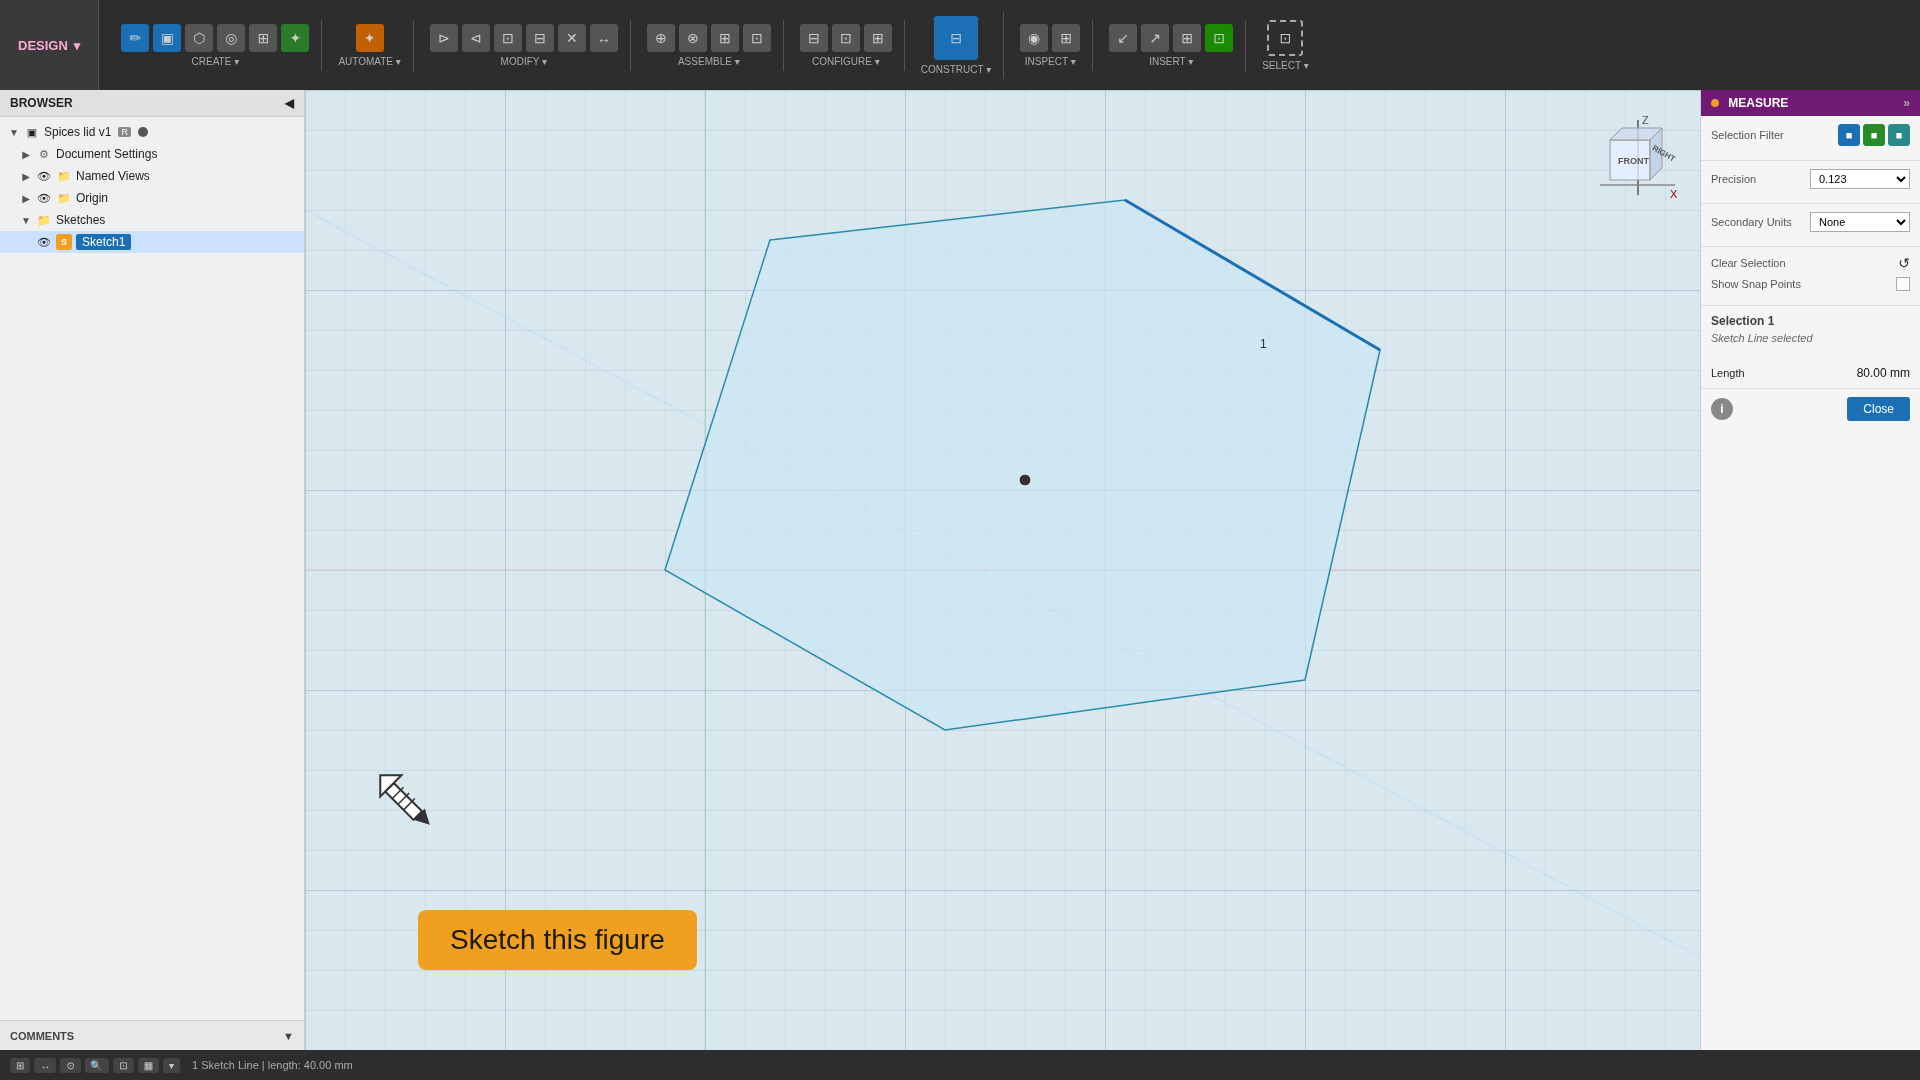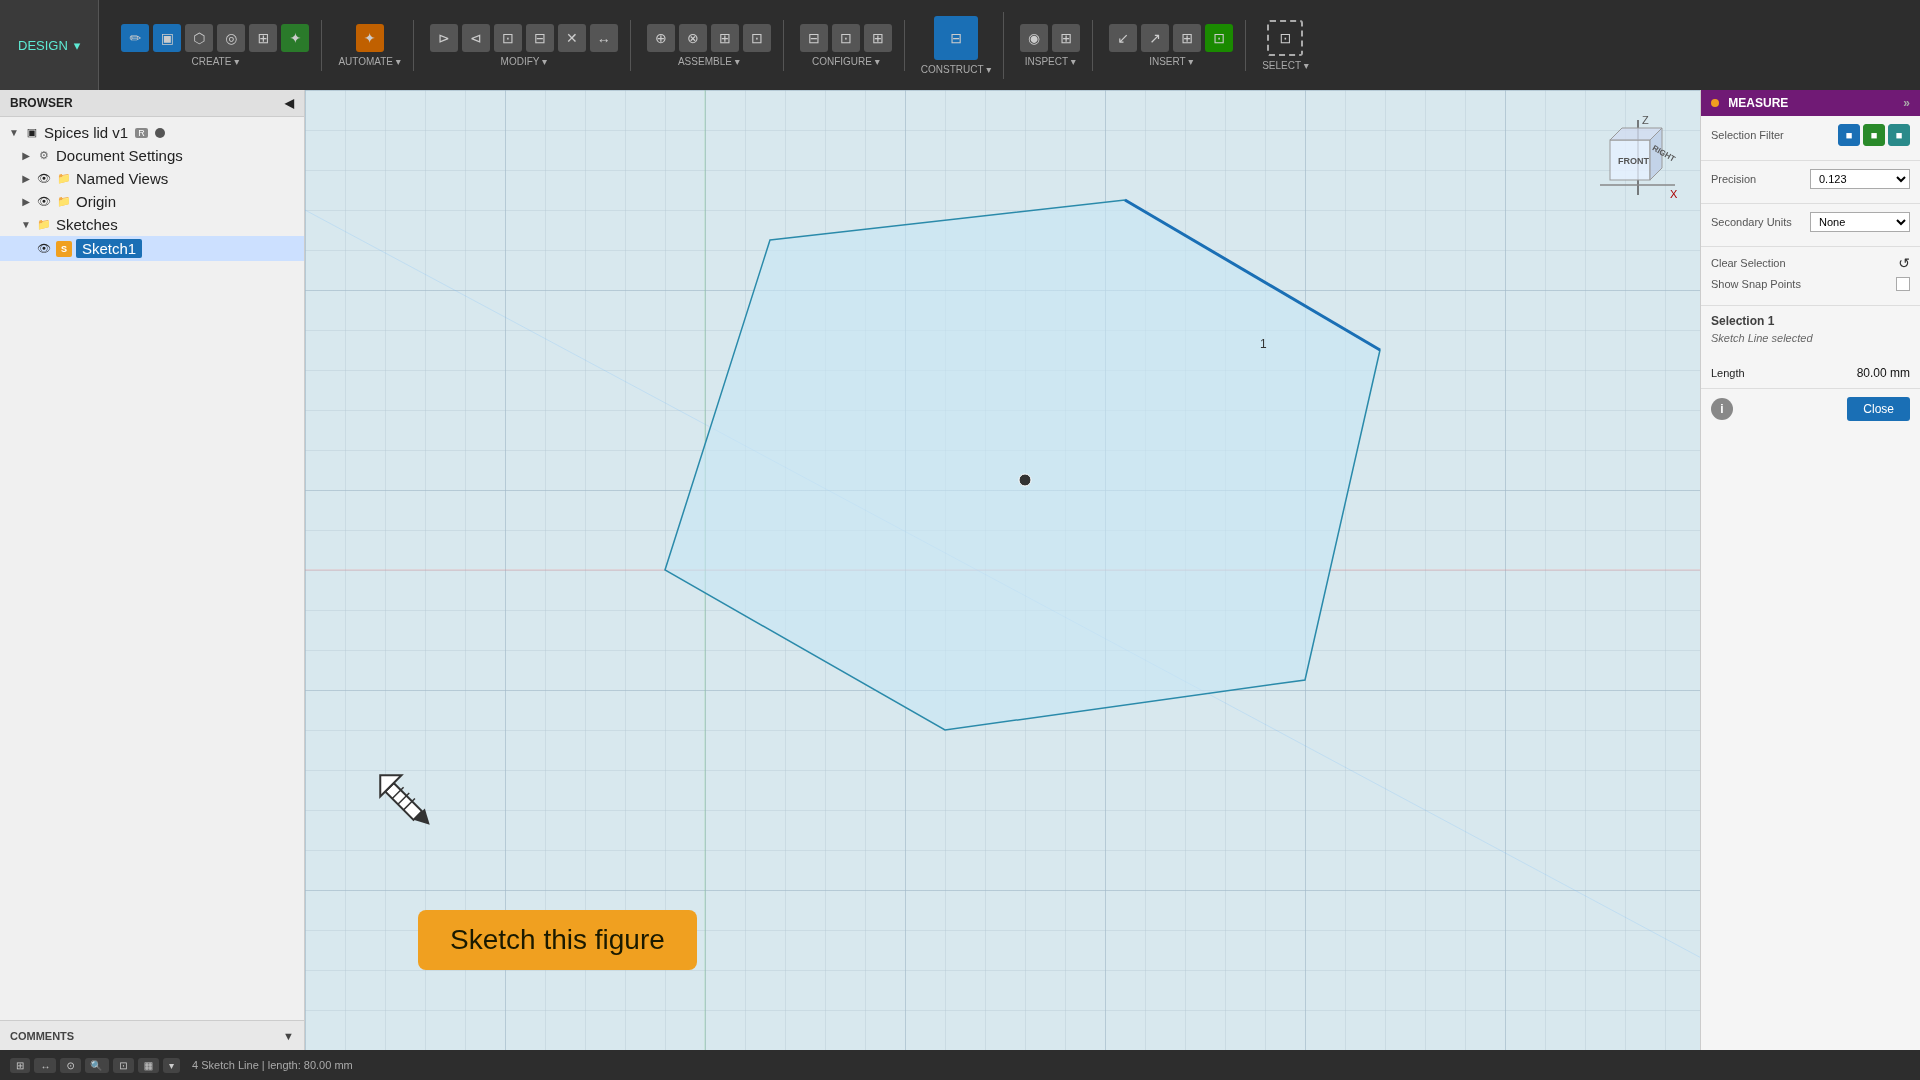--- a/index.html
+++ b/index.html
@@ -4,21 +4,21 @@
   <style>
     * { box-sizing: border-box; margin: 0; padding: 0; }
     body { width: 1920px; height: 1080px; overflow: hidden; background: #e8eef0; font-family: 'Segoe UI', Arial, sans-serif; font-size: 12px; color: #222; }
 
     
     #toolbar {
       position: absolute; top: 0; left: 0; right: 0; height: 90px;
       background: #2d2d2d; display: flex; align-items: stretch;
     }
     .toolbar-design-btn {
-      background: #3a3a3a; color: #5eead4; padding: 0 18px; display: flex; align-items: center; gap: 6px; cursor: pointer; font-size: 13px; border-right: 1px solid #555;
+      background: #3a3a3a; color: #f9a8d4; padding: 0 18px; display: flex; align-items: center; gap: 6px; cursor: pointer; font-size: 13px; border-right: 1px solid #555; font-weight: bold;
     }
     .toolbar-tabs {
       display: flex; align-items: flex-end; padding: 0 10px;
     }
     .toolbar-tab {
       color: #aaa; font-size: 11px; padding: 6px 14px; cursor: pointer; border-bottom: 2px solid transparent; text-transform: uppercase; letter-spacing: 0.5px;
     }
     .toolbar-tab.active { color: #fff; border-bottom: 2px solid #0078d4; }
     .toolbar-groups { display: flex; align-items: center; flex: 1; padding: 0 10px; gap: 4px; }
     .toolbar-group { display: flex; flex-direction: column; align-items: center; border-right: 1px solid #555; padding: 4px 12px; gap: 2px; cursor: pointer; }
@@ -43,21 +43,21 @@
     .sidebar-tree { flex: 1; overflow-y: auto; padding: 4px 0; }
     .tree-item { display: flex; align-items: center; padding: 3px 8px; cursor: pointer; gap: 4px; }
     .tree-item.selected { background: #cce0ff; }
     .tree-indent-1 { padding-left: 20px; }
     .tree-indent-2 { padding-left: 36px; }
     .tree-item-icon { width: 16px; height: 16px; display: flex; align-items: center; justify-content: center; font-size: 11px; }
     .tree-item-toggle { width: 12px; height: 12px; display: flex; align-items: center; justify-content: center; font-size: 10px; color: #555; }
     .folder-icon { color: #d4a020; }
     .gear-icon { color: #666; }
     .sketch-icon { background: #f0a020; border-radius: 2px; width: 16px; height: 16px; display: flex; align-items: center; justify-content: center; color: white; font-size: 9px; font-weight: bold; }
-    .tree-label { font-size: 15px; }
+    .tree-label { font-size: 12px; }
     .tree-label.highlight { background: #1a6fb5; color: white; padding: 1px 6px; border-radius: 2px; }
     .tag-r { display: inline-block; background: #888; color: white; font-size: 9px; border-radius: 2px; padding: 0 3px; margin-left: 3px; }
     .tag-dot { display: inline-block; width: 10px; height: 10px; background: #555; border-radius: 50%; margin-left: 3px; }
 
     
     #canvas {
       position: absolute; top: 90px; left: 305px; right: 220px; bottom: 30px;
       background: #d8e8ee; overflow: hidden;
     }
     .canvas-grid {
@@ -431,15 +431,15 @@
   <div class="status-item">
     <span class="status-btn">⊞</span>
     <span class="status-btn">↔</span>
     <span class="status-btn">⊙</span>
     <span class="status-btn">🔍</span>
     <span class="status-btn">⊡</span>
     <span class="status-btn">▦</span>
     <span class="status-btn">▾</span>
   </div>
   <div class="status-item">
-    <span>4 Sketch Line | length: 80.00 mm</span>
+    <span>1 Sketch Line | length: 40.00 mm</span>
   </div>
 </div>
 
 </body></html>

